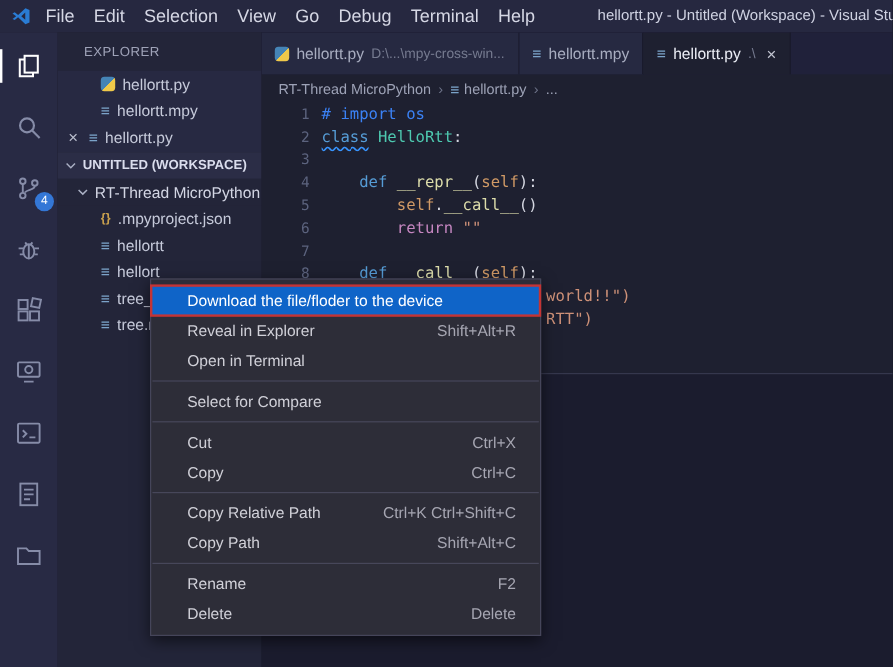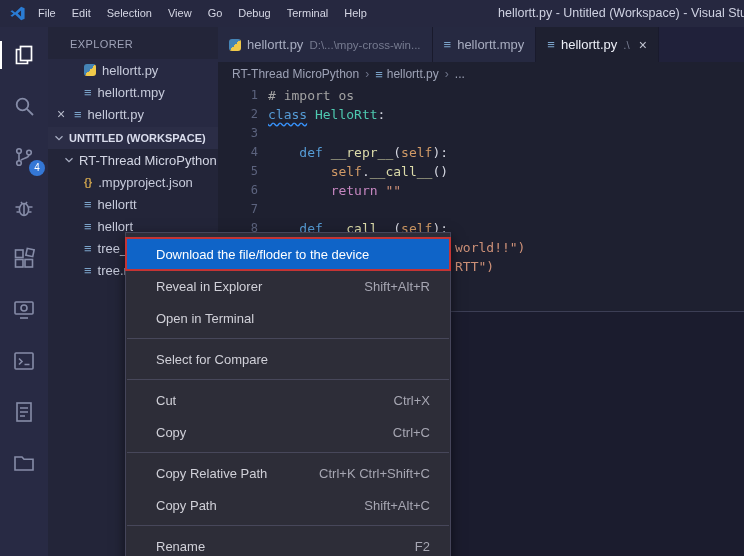--- a/index.html
+++ b/index.html
@@ -9,21 +9,21 @@
   }
   *{box-sizing:border-box; margin:0; padding:0;}
   body{background:#14151f; font-family:"Liberation Sans",sans-serif;}
   .window{position:relative; width:744px; height:556px; overflow:hidden; background:var(--editor); font-size:13px; color:var(--text);}
 
   
   .titlebar{position:relative; height:27px; background:var(--titlebar); display:flex; align-items:center; padding-left:9px;}
   .logo{display:flex; width:17px; height:17px; margin-right:4px;}
   .logo svg{width:17px; height:17px;}
   .menubar{display:flex; height:27px;}
-  .menu-item{padding:0 8px; line-height:27px; color:#d5d7e4; font-size:11px; cursor:default;}
+  .menu-item{padding:0 8px; line-height:27px; color:#d5d7e4; font-size:15px; cursor:default;}
   .window-title{position:absolute; left:498px; top:0; line-height:27px; font-size:12.5px; color:#cfd2e2; white-space:nowrap;}
 
   
   .main{position:absolute; top:27px; left:0; right:0; bottom:0; display:flex;}
 
   
   .activitybar{width:48px; flex:none; background:var(--activity); display:flex; flex-direction:column; align-items:center; padding-top:14px; gap:23px;}
   .ab-item{position:relative; width:28px; height:28px; display:flex; align-items:center; justify-content:center; color:#868ca8; cursor:pointer;}
   .ab-item svg{width:24px; height:24px;}
   .ab-item.active{color:#ffffff;}
@@ -57,34 +57,34 @@
   .tab-close{margin-left:3px; color:#c3c6d2; font-size:14px; line-height:14px;}
   .breadcrumbs{height:24px; flex:none; display:flex; align-items:center; gap:6px; padding-left:14px; font-size:12px; color:#9da2b6; cursor:pointer;}
   .bc-sep{color:#6d7288;}
   .bc-item{display:flex; align-items:center; gap:4px;}
 
   .code{flex:1; position:relative; font-family:"DejaVu Sans Mono",monospace; font-size:13px; line-height:19px;}
   .code-line{display:flex; height:19px;}
   .ln{width:40px; flex:none; text-align:right; color:#5c637e; font-size:12px;}
   .lt{padding-left:10px; white-space:pre; color:#d4d6e0;}
   .tok.plain{color:#d4d6e0;}
-  .tok.comment{color:#a3a3a3;}
+  .tok.comment{color:#3b82f6;}
   .tok.keyword{color:#569cd6;}
   .tok.squiggle{text-decoration-line:underline; text-decoration-style:wavy; text-decoration-color:#3794ff; text-underline-offset:3px;}
   .tok.classname{color:#4ec9b0;}
   .tok.func{color:#dcdcaa;}
   .tok.self{color:#d19a66;}
   .tok.control{color:#c586c0;}
   .tok.string{color:#ce9178;}
   .split{position:absolute; left:0; right:0; top:225px; border-top:1px solid #3c3e55;}
   .panel-below{position:absolute; left:0; right:0; top:226px; bottom:0; background:#1b1c2e;}
 
   
   .context-menu{position:absolute; left:125px; top:232px; width:326px; background:var(--menu); border:1px solid #45455a; box-shadow:0 4px 12px rgba(0,0,0,.55); padding:5px 0; z-index:50; color:#d0d0d8; font-size:13px;}
-  .cm-item{position:relative; height:32px; display:flex; align-items:center; justify-content:space-between; padding:0 20px 0 30px; cursor:pointer;}
+  .cm-item{position:relative; height:25px; display:flex; align-items:center; justify-content:space-between; padding:0 20px 0 30px; cursor:pointer;}
   .cm-key{color:#a6a6b2; margin-left:24px; white-space:nowrap;}
   .cm-item.hl{color:#ffffff;}
   .cm-item.annotated{outline:2px solid #c43434; outline-offset:-1px;}
   .cm-sep{border-top:1px solid #47475a; margin:4px 1px;}
 </style>
 </head>
 <body>
 
 <div class="window">
 

